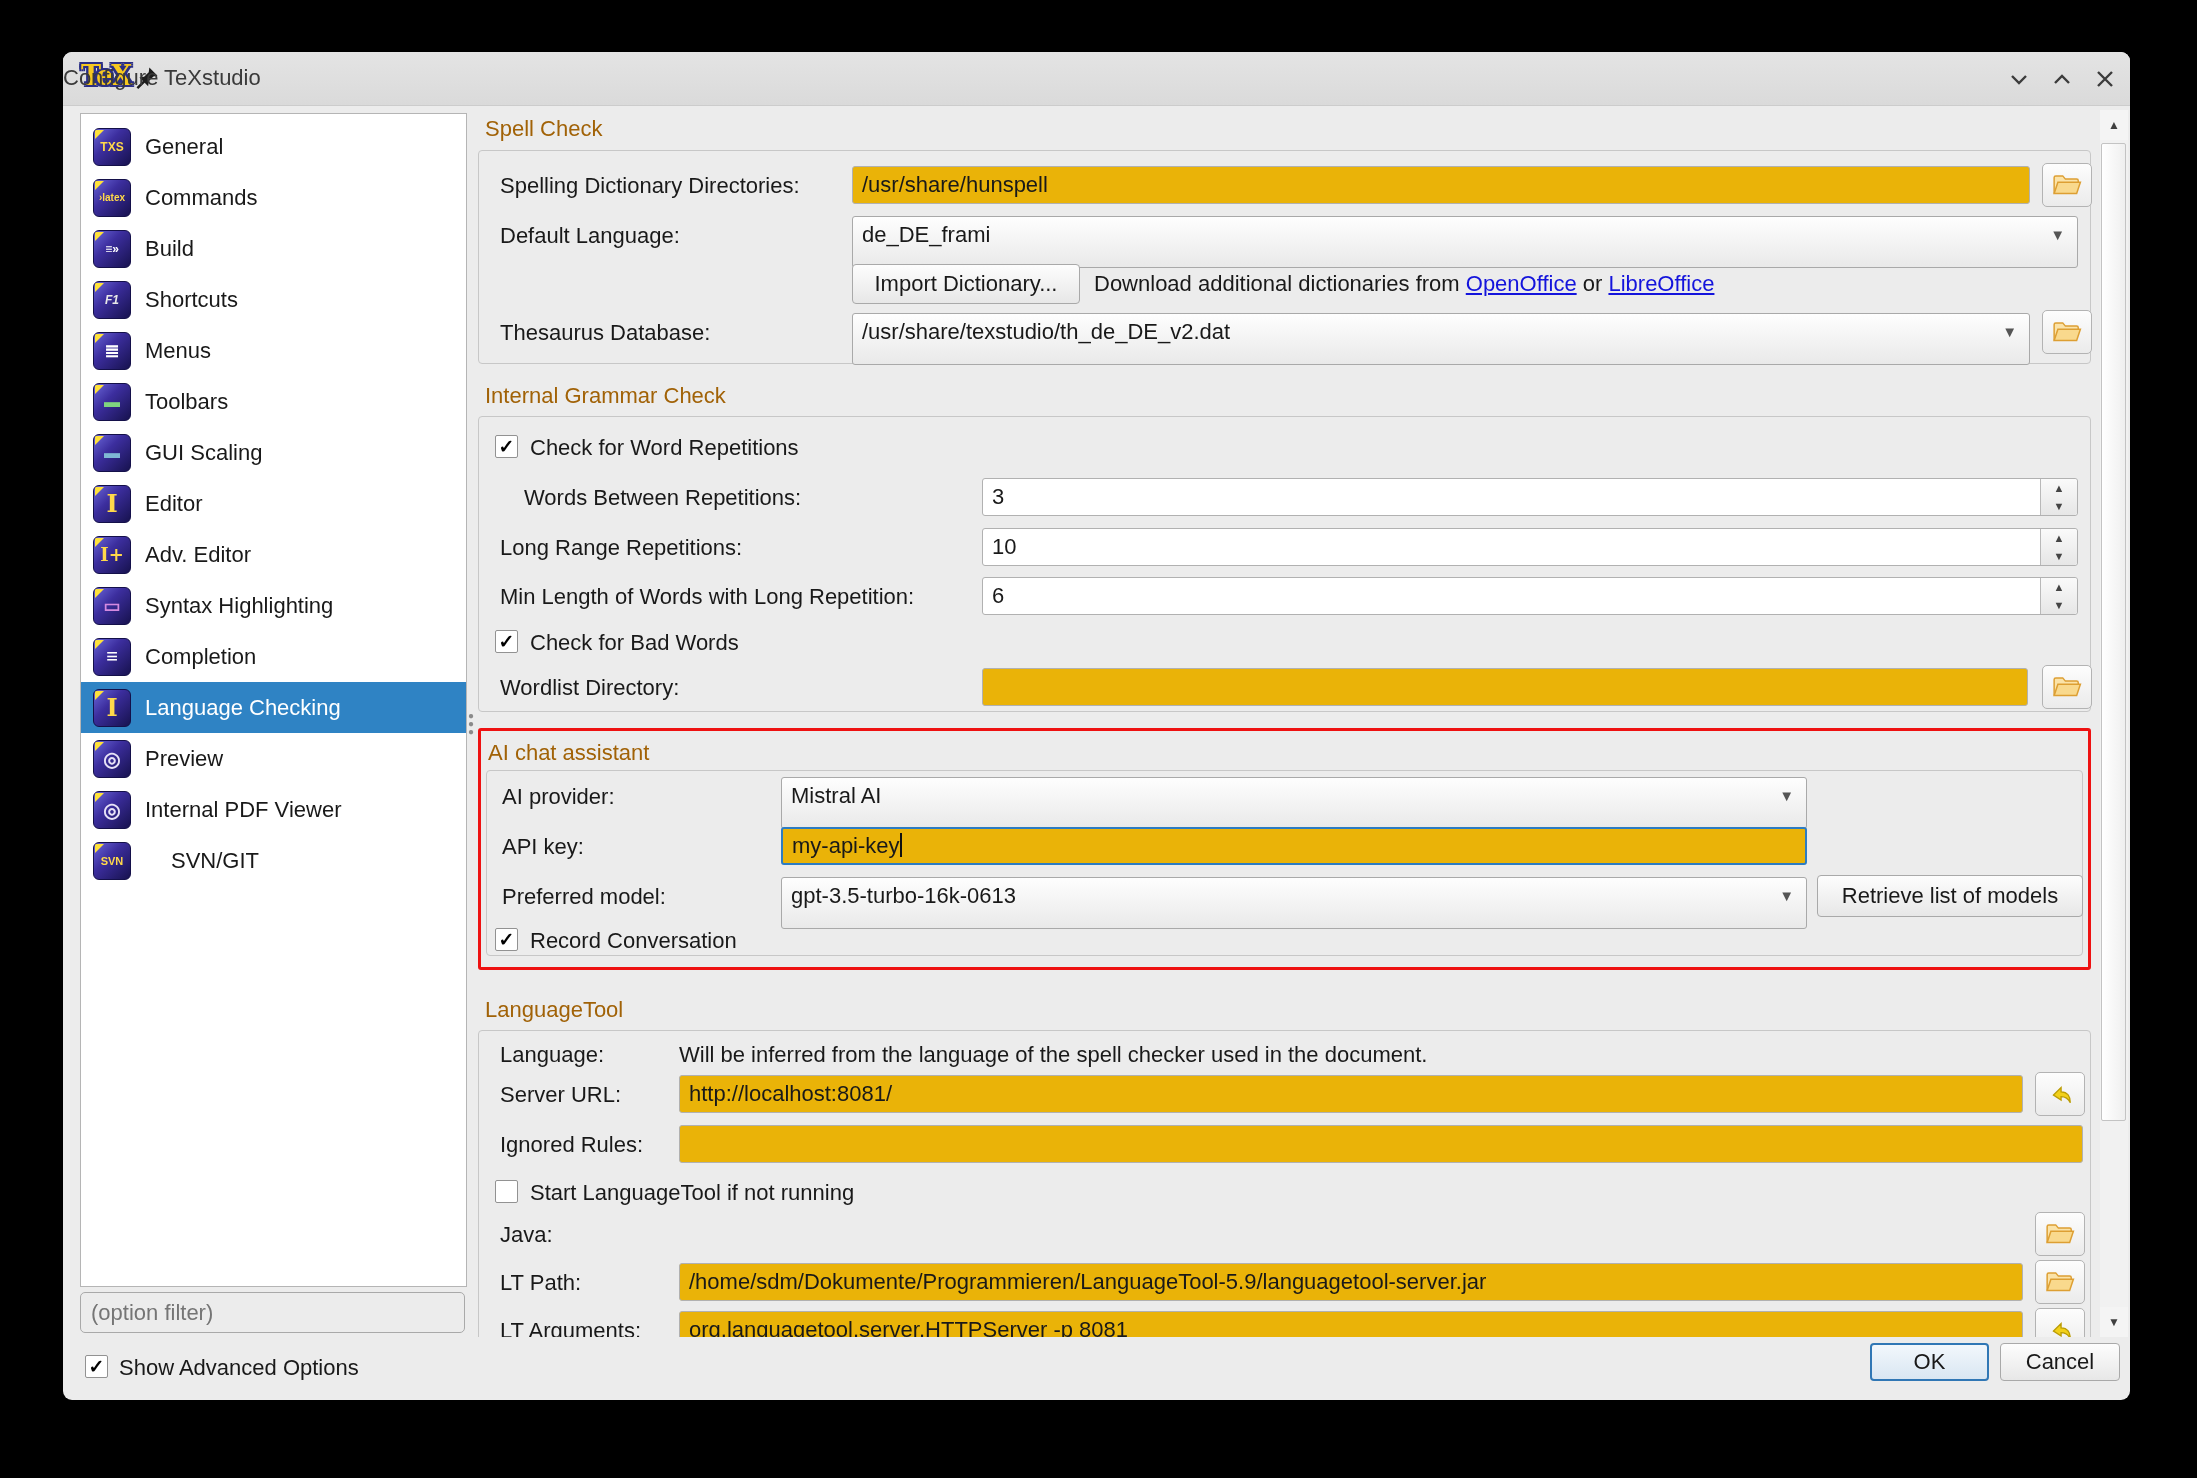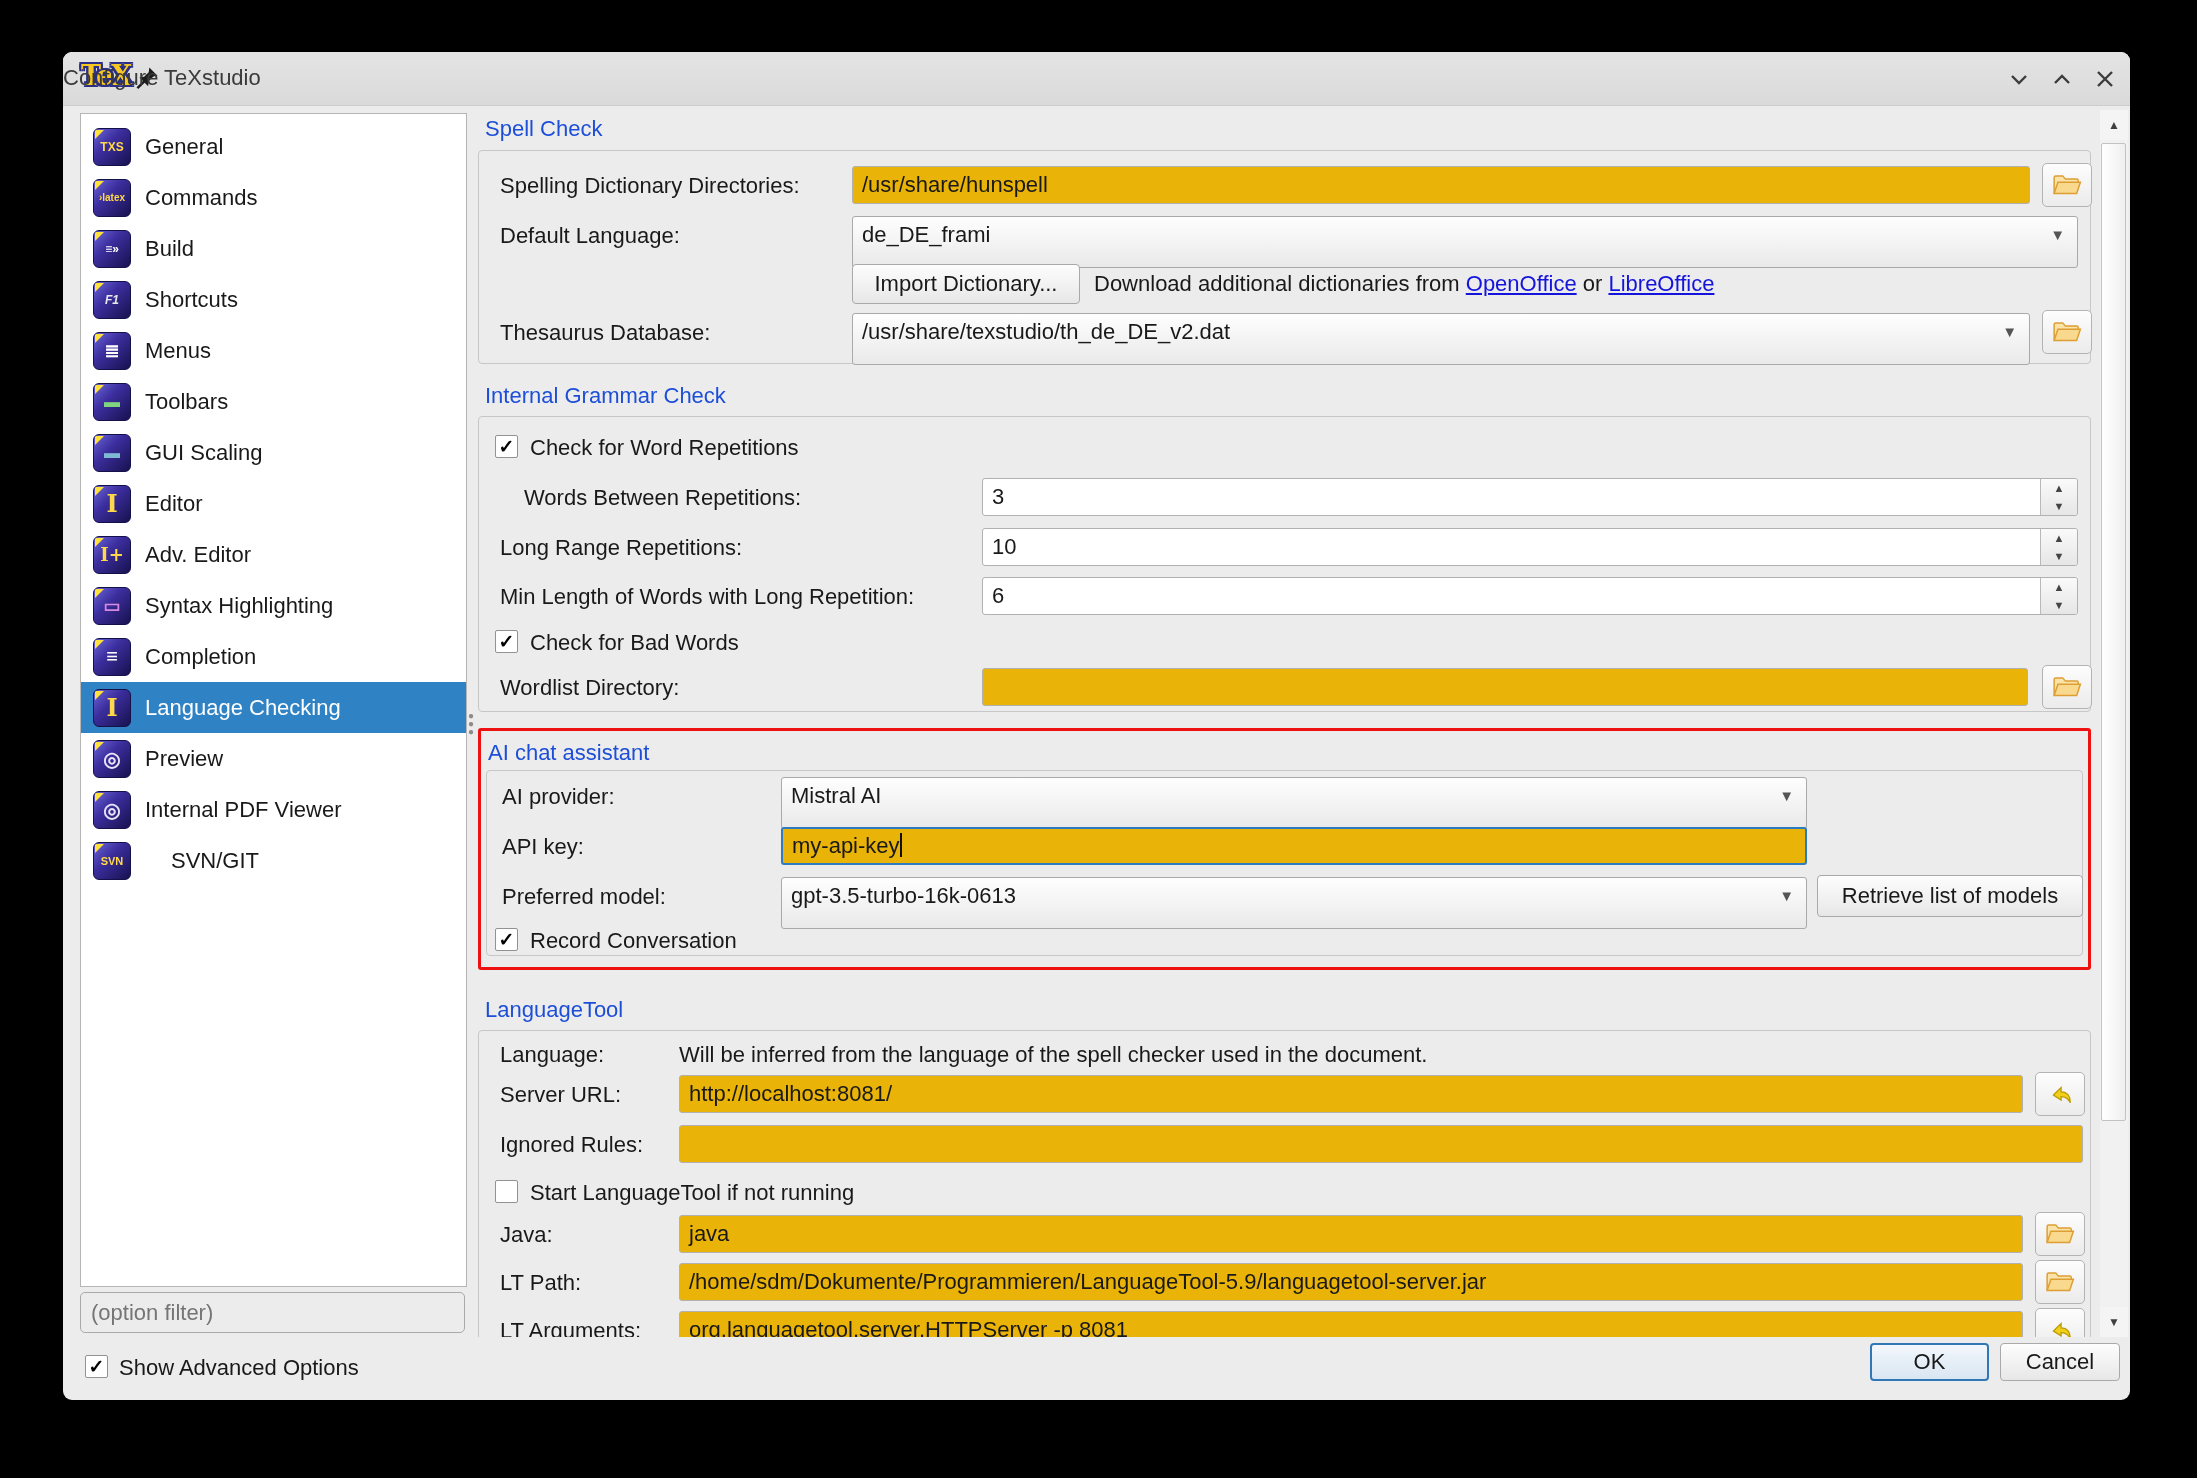--- a/index.html
+++ b/index.html
@@ -25,21 +25,21 @@
   .sb-item.selected{background:#2f83c4;color:#ffffff;}
   .sb-icon{width:38px;height:38px;border-radius:6px;flex:0 0 38px;position:relative;
            background:linear-gradient(135deg,#6a66d8 0%,#3c2e9e 40%,#17124f 100%);
            border:1px solid #14104a;box-sizing:border-box;display:flex;align-items:center;
            justify-content:center;color:#ffd94a;font-size:12px;font-weight:bold;overflow:hidden;}
   .sb-icon::before{content:"";position:absolute;left:1px;top:1px;width:0;height:0;
            border-top:9px solid #ffe23a;border-right:9px solid transparent;}
   
   .viewport{position:absolute;left:415px;top:58px;width:1615px;height:1227px;overflow:hidden;}
   .content{position:absolute;left:0;top:0;width:1615px;height:1420px;}
-  .sec-title{position:absolute;font-size:22px;color:#1d4ed8;}
+  .sec-title{position:absolute;font-size:22px;color:#a16207;}
   .groupbox{position:absolute;border:1px solid #c7c7c7;border-radius:4px;box-sizing:border-box;}
   .lbl{position:absolute;font-size:22px;white-space:nowrap;}
   .input{position:absolute;height:38px;background:#eab308;border:1px solid #b1b1b1;border-radius:3px;
          box-sizing:border-box;font-size:22px;line-height:35px;padding-left:9px;white-space:nowrap;overflow:hidden;}
   .input.focused{border:2px solid #2d7cc2;line-height:33px;}
   .caret{display:inline-block;width:2px;height:24px;background:#111;vertical-align:-4px;}
   .combo{position:absolute;height:52px;background:linear-gradient(#fefefe,#e9e9e9);
          border:1px solid #a9a9a9;border-radius:3px;box-sizing:border-box;font-size:22px;
          line-height:35px;padding-left:9px;white-space:nowrap;}
   .combo .arrow{position:absolute;right:12px;top:0;line-height:36px;font-size:15px;color:#555;}
@@ -250,21 +250,20 @@
       <div class="iconbtn" style="left:1557px;top:962px;">
         <svg viewBox="0 0 24 24" width="28" height="26">
             <path d="M6 13 L13 6 L13 10 C 19 10 21.5 14.5 21.5 20 C 19.5 16 17 14.5 13 14.5 L13 17.5 Z" fill="#f2d019" stroke="#bb9c04" stroke-width="1.2"></path>
           </svg>
       </div>
       <div class="lbl" style="left:22px;top:1022px;">Ignored Rules:</div>
       <div class="input" style="left:201px;top:1015px;width:1404px;"></div>
       <div class="checkbox" style="left:17px;top:1070px;"></div>
       <div class="lbl" style="left:52px;top:1070px;">Start LanguageTool if not running</div>
       <div class="lbl" style="left:22px;top:1112px;">Java:</div>
-      <div class="input" style="left:201px;top:1105px;width:1344px;">java</div>
       <div class="iconbtn" style="left:1557px;top:1102px;">
         <svg viewBox="0 0 28 24" width="30" height="26">
             <path d="M2 20 L2 5 Q2 3.5 3.5 3.5 L10 3.5 L12.5 6.5 L23 6.5 Q24.5 6.5 24.5 8 L24.5 9.5" fill="#fbe3a8" stroke="#dd9f33" stroke-width="1.4"></path>
             <path d="M5.5 9.5 L26.5 9.5 L23 20 L2 20 Z" fill="#f9d98d" stroke="#dd9f33" stroke-width="1.4"></path>
           </svg>
       </div>
       <div class="lbl" style="left:22px;top:1160px;">LT Path:</div>
       <div class="input" style="left:201px;top:1153px;width:1344px;">/home/sdm/Dokumente/Programmieren/LanguageTool-5.9/languagetool-server.jar</div>
       <div class="iconbtn" style="left:1557px;top:1150px;">
         <svg viewBox="0 0 28 24" width="30" height="26">

